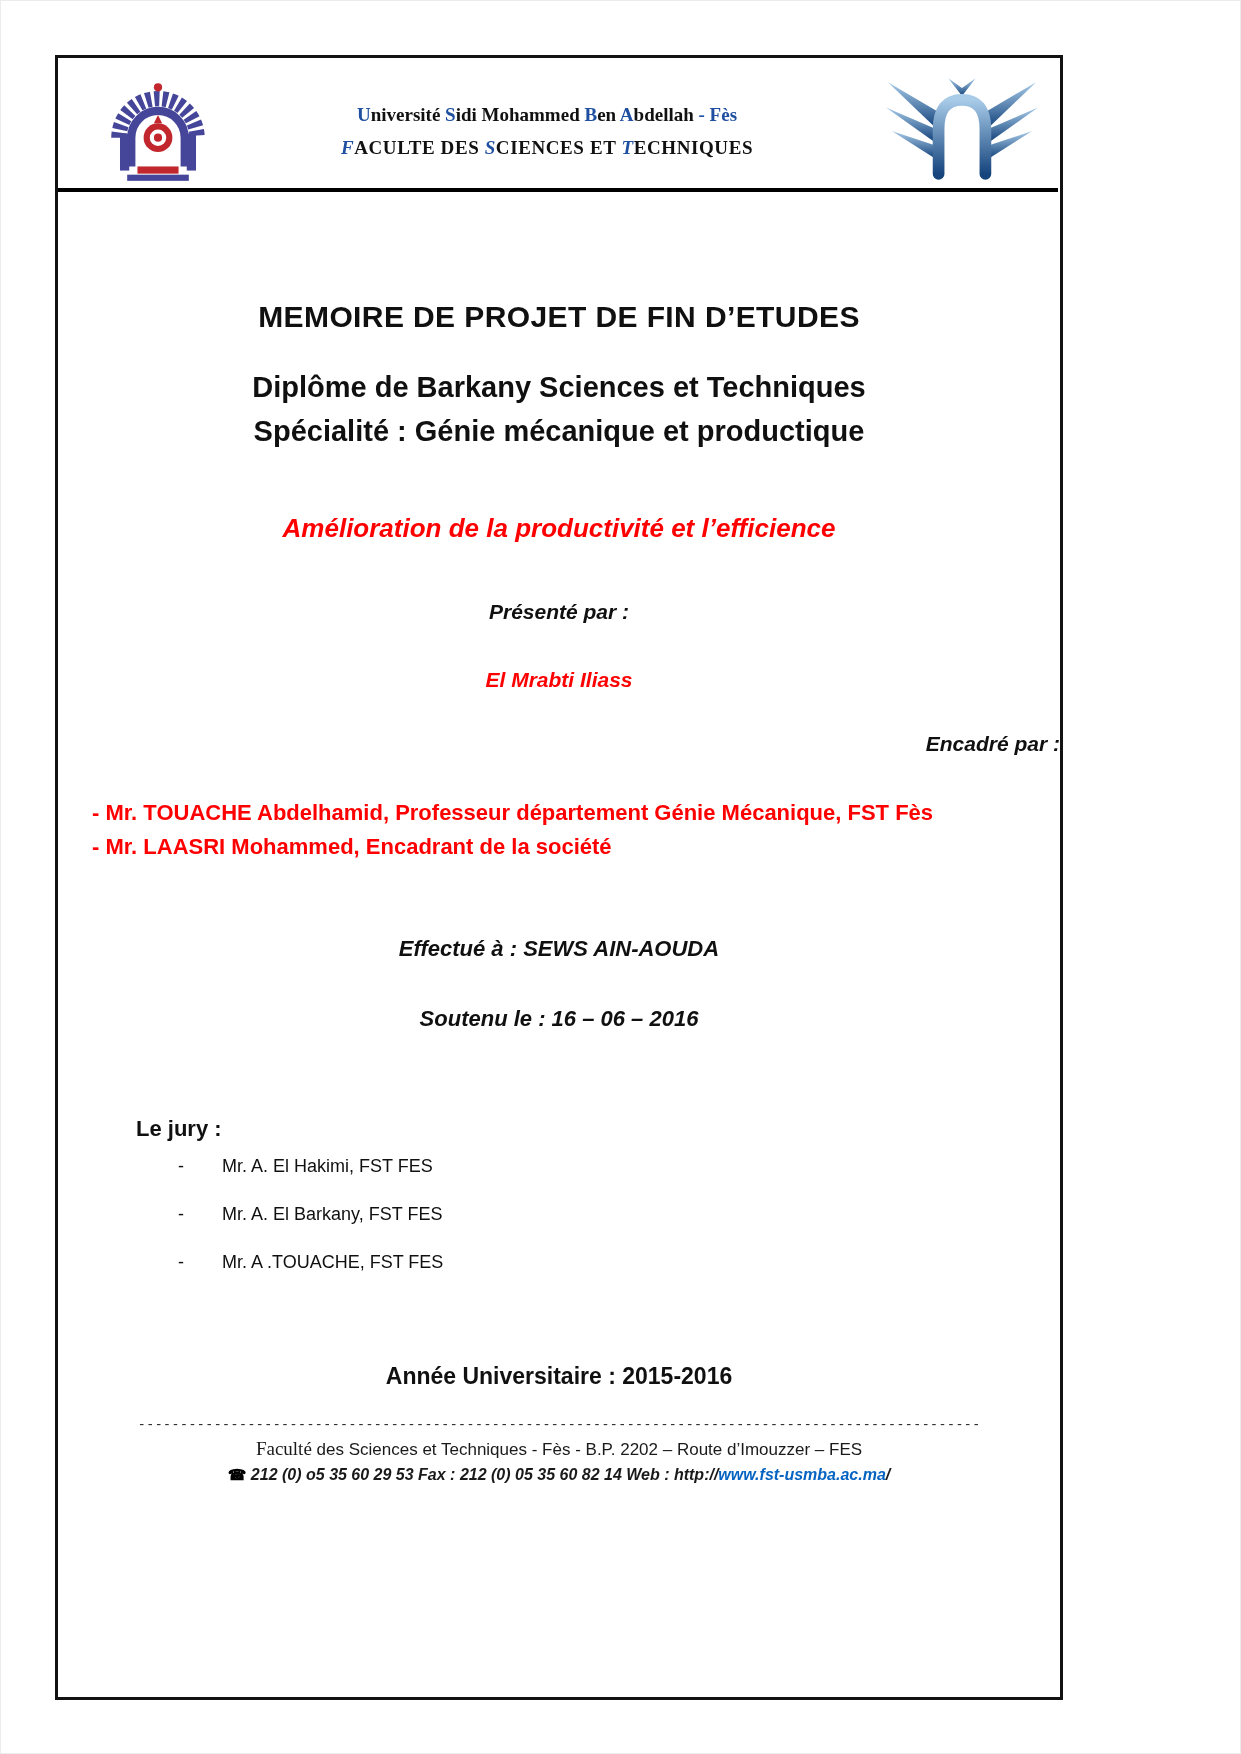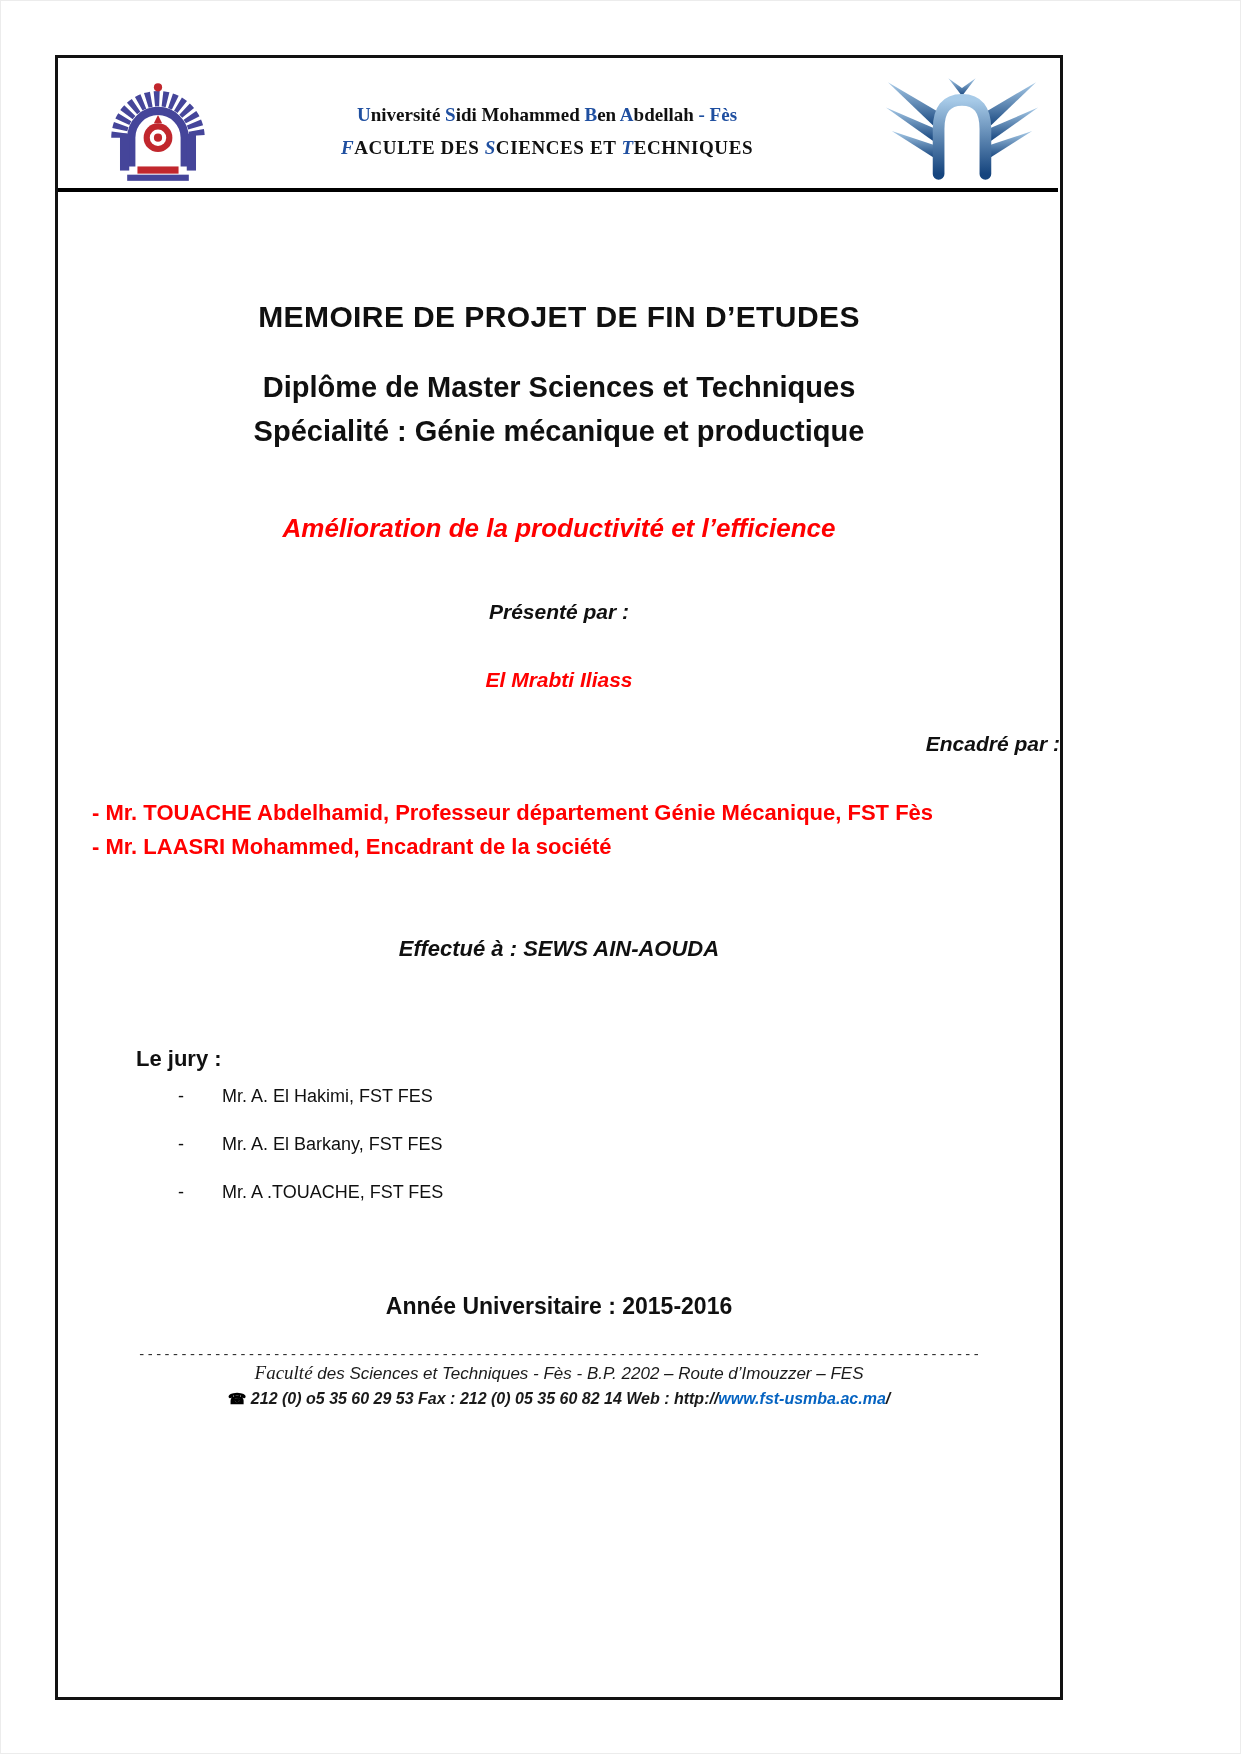--- a/index.html
+++ b/index.html
@@ -56,21 +56,21 @@
   .jury-item.first{margin-top:14px;}
   .jury-item + .jury-item{margin-top:27px;}
   .jury-bullet{display:inline-block;width:44px;}
   .annee{margin-top:90px;font-size:23px;font-weight:700;}
   
   .separator{
     margin-top:26px;text-align:center;font-family:"DejaVu Sans Mono",monospace;
     font-size:14px;color:#333;white-space:nowrap;overflow:hidden;
   }
   .footer-line1{
-    margin-top:0;text-align:center;font-style:italic;font-size:17px;color:#1a1a1a;
+    margin-top:6px;text-align:center;font-size:17px;color:#1a1a1a;
     font-family:"Liberation Sans",sans-serif;
   }
   .footer-line1 .fac-word{font-family:"Liberation Serif",serif;font-size:19px;}
   .footer-line2{
     margin-top:6px;text-align:center;font-style:italic;font-size:16px;color:#1a1a1a;font-weight:600;
   }
   .footer-line2 .phone-icon{font-style:normal;font-size:15px;color:#000;}
   .footer-line2 .web-link{color:var(--link-blue);font-weight:700;cursor:pointer;}
 </style>
 </head>
@@ -126,39 +126,40 @@
         </svg>
       </div>
     </div>
 
     <div class="header-rule"></div>
 
     <div class="memoire t-center">MEMOIRE DE PROJET DE FIN D’ETUDES</div>
 
 
     <div class="diploma t-center">
-      <div>Diplôme de Master Sciences et Techniques</div>
+      <div>Diplôme de Barkany Sciences et Techniques</div>
       <div>Spécialité : Génie mécanique et productique</div>
     </div>
 
     <div class="project-title t-center">Amélioration de la productivité et l’efficience</div>
 
     <div class="presente t-center">Présenté par :</div>
 
     <div class="author t-center">El Mrabti Iliass</div>
 
     <div class="encadre t-center">Encadré par :</div>
 
     <div class="supervisors">
       <div>- Mr. TOUACHE Abdelhamid, Professeur département Génie Mécanique, FST Fès</div>
       <div>- Mr. LAASRI Mohammed, Encadrant de la société</div>
     </div>
 
     <div class="effectue t-center">Effectué à : SEWS AIN-AOUDA</div>
 
+    <div class="soutenu t-center">Soutenu le : 16 – 06 – 2016</div>
 
     <div class="jury-label">Le jury :</div>
 
     <div class="jury-item first"><span class="jury-bullet">-</span><span>Mr. A. El Hakimi, FST FES</span></div>
     <div class="jury-item"><span class="jury-bullet">-</span><span>Mr. A. El Barkany, FST FES</span></div>
     <div class="jury-item"><span class="jury-bullet">-</span><span>Mr. A .TOUACHE, FST FES</span></div>
 
     <div class="annee t-center">Année Universitaire : 2015-2016</div>
 
     <div class="separator">----------------------------------------------------------------------------------------------------</div>

